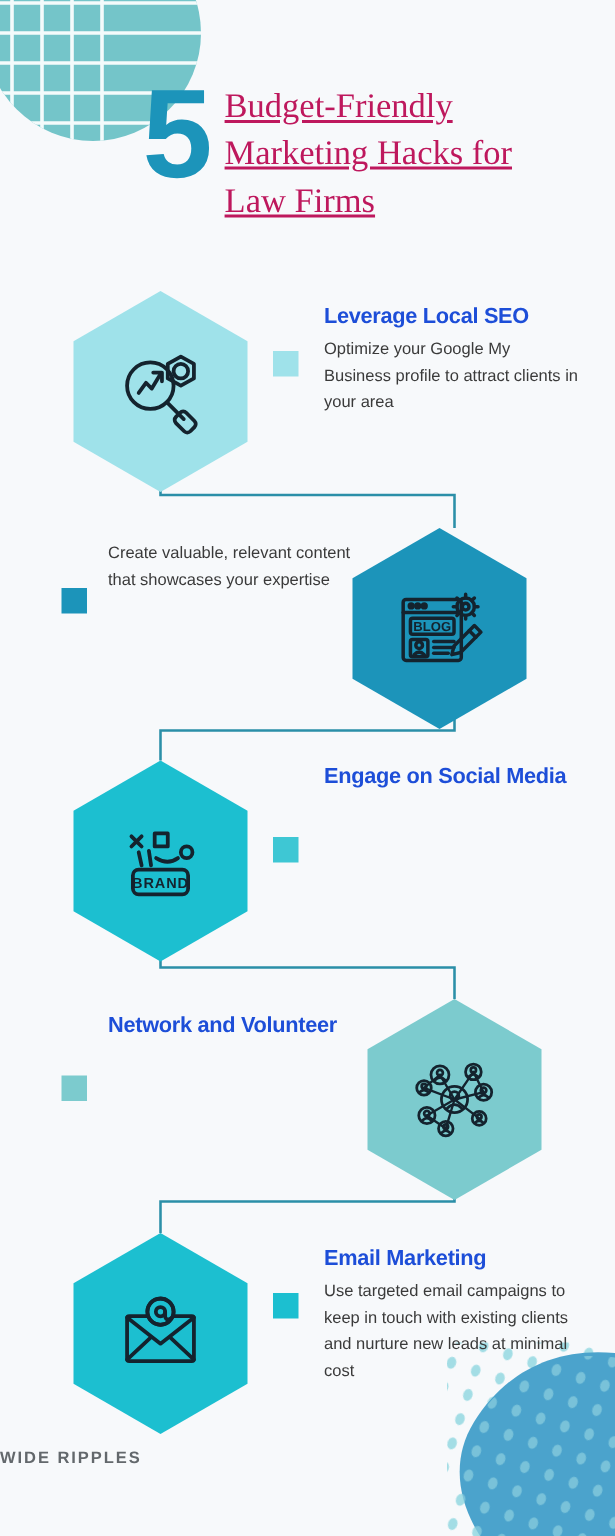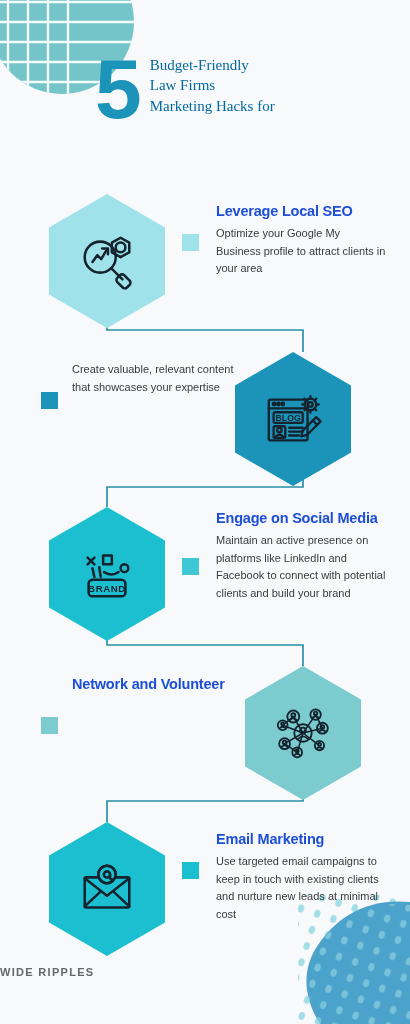--- a/index.html
+++ b/index.html
@@ -48,26 +48,27 @@
     font-size: 84px;
     font-weight: 700;
     line-height: 0.95;
     color: #1c94ba;
     letter-spacing: -3px;
     margin-top: 2px;
   }
 
   .title-block {
     font-family: "Liberation Serif", serif;
-    font-size: 15px;
+    font-size: 23px;
     line-height: 1.36;
-    color: #0369a1;
+    color: #be185d;
     padding-left: 11px;
     padding-top: 7px;
     max-width: 250px;
+    text-decoration: underline;
   }
 
   
   .step {
     position: absolute;
     width: 410px;
   }
 
   .hexwrap {
     position: absolute;
@@ -188,22 +189,22 @@
       <path d="M303 470 L303 487 L107 487 L107 507"></path>
       <path d="M107 628 L107 645 L303 645 L303 666"></path>
       <path d="M303 784 L303 801 L107 801 L107 822"></path>
     </g>
   </svg>
 
   <div class="header">
     <div class="big-number">5</div>
     <div class="title-block">
       <div>Budget-Friendly</div>
+      <div>Marketing Hacks for</div>
       <div>Law Firms</div>
-      <div>Marketing Hacks for</div>
     </div>
   </div>
 
   <div class="step" style="top:192px">
     <div class="hexwrap" style="left:45px; top:0">
       <svg class="hex" viewBox="0 0 124 138">
         <polygon points="62,2 120,35.5 120,102.5 62,136 4,102.5 4,35.5" fill="#9fe2ea"></polygon>
       </svg>
       <div class="hex-icon">
         <svg viewBox="0 0 64 64" fill="none" stroke="#14232e" stroke-width="2.6" stroke-linecap="round" stroke-linejoin="round">
@@ -273,21 +274,20 @@
           <path d="M24 25 l1.5 10"></path>
           <path d="M29 30 q8 5 15 0"></path>
           <rect x="13" y="38" width="38" height="17" rx="4"></rect>
           <text x="32" y="50.5" font-family="Liberation Sans, sans-serif" font-size="10" font-weight="700" letter-spacing="0.6" fill="#14232e" stroke="none" text-anchor="middle">BRAND</text>
         </svg>
       </div>
     </div>
     <div class="bullet" style="left:182px; top:53px; background:#3ec7d4"></div>
     <div class="textcol" style="left:216px; top:5px">
       <div class="step-title">Engage on Social Media</div>
-      <div class="step-body">Maintain an active presence on platforms like LinkedIn and Facebook to connect with potential clients and build your brand</div>
     </div>
   </div>
 
   <div class="step" style="top:664px">
     <div class="hexwrap" style="left:241px; top:0">
       <svg class="hex" viewBox="0 0 124 138">
         <polygon points="62,2 120,35.5 120,102.5 62,136 4,102.5 4,35.5" fill="#7ccbce"></polygon>
       </svg>
       <div class="hex-icon">
         <svg viewBox="0 0 64 64" fill="none" stroke="#14232e" stroke-width="1.9" stroke-linecap="round" stroke-linejoin="round">

